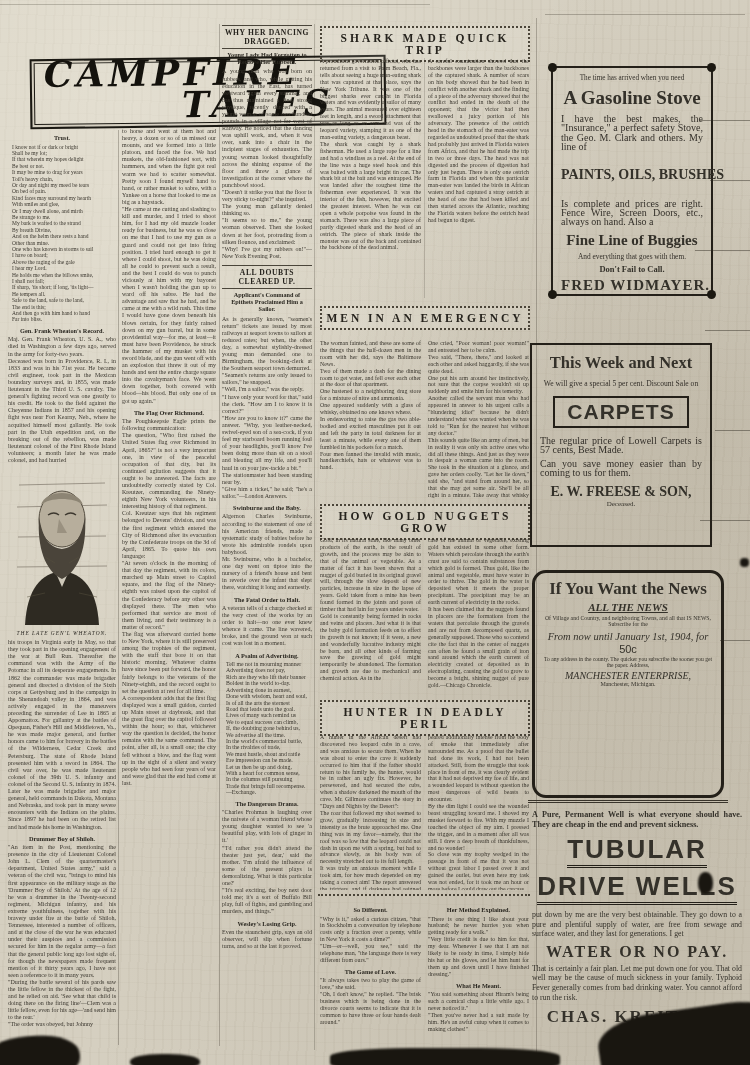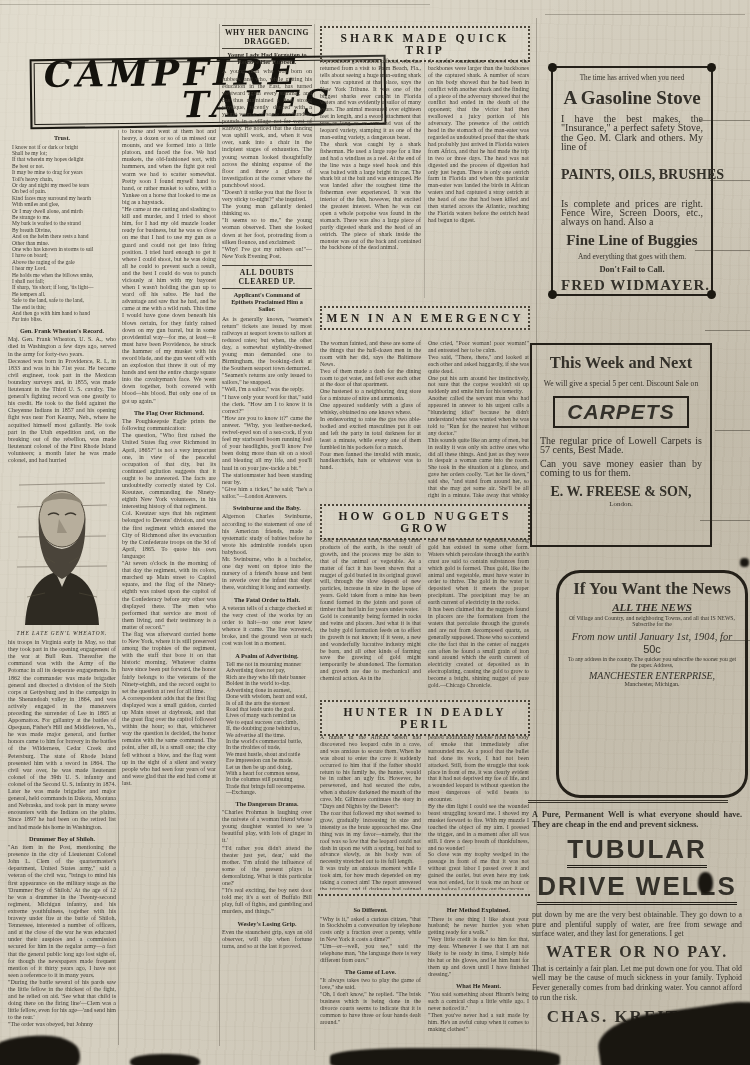--- a/index.html
+++ b/index.html
@@ -251,28 +251,28 @@
     <div style="font-size:15px;font-weight:bold;letter-spacing:1px;white-space:nowrap;">FRED WIDMAYER.</div>
     <div class="dot" style="left:-5px;top:-5px;"></div>
     <div class="dot" style="right:-5px;top:-5px;"></div>
     <div class="dot" style="left:-5px;bottom:-5px;"></div>
     <div class="dot" style="right:-5px;bottom:-5px;"></div>
   </div>
 
   <div class="adbox" style="left:530px;top:318px;width:162px;height:188px;margin-top:25px;">
     <div style="font-size:16.5px;font-weight:bold;margin:2px 0 6px;white-space:nowrap;">This Week and Next</div>
     <div class="ad-c" style="font-size:7.6px;">We will give a special 5 per cent. Discount Sale on</div>
-    <div style="margin:8px auto 8px;display:inline-block;border:2px solid #242019;padding:2px 12px;font-size:21px;font-weight:bold;letter-spacing:1px;font-style:italic;" class="sans">CARPETS</div>
+    <div style="margin:8px auto 8px;display:inline-block;border:2px solid #242019;padding:2px 12px;font-size:21px;font-weight:bold;letter-spacing:1px;" class="sans">CARPETS</div>
     <div class="ad-s">The regular price of Lowell Carpets is 57 cents, Best Made.</div>
     <div class="ad-s" style="margin-top:4px;">Can you save money easier than by coming to us for them.</div>
     <div style="font-size:14px;font-weight:bold;margin-top:7px;white-space:nowrap;text-align:center;">E. W. FREESE &amp; SON,</div>
-    <div style="font-size:7px;">London.</div>
-  </div>
-
-  <div class="adbox" style="left:556px;top:570px;width:170px;height:210px;border:3px solid #242019;border-radius:24px;">
+    <div style="font-size:7px;">Deceased.</div>
+  </div>
+
+  <div class="adbox" style="left:532px;top:570px;width:170px;height:210px;border:3px solid #242019;border-radius:14px;">
     <div style="font-size:17px;font-weight:bold;white-space:nowrap;">If You Want the News</div>
     <div style="font-size:11px;font-style:italic;font-weight:bold;text-decoration:underline;margin:2px 0;">ALL THE NEWS</div>
     <div style="font-size:5.8px;">Of Village and Country, and neighboring Towns, and all that IS NEWS,</div>
     <div style="font-size:5.8px;margin-bottom:4px;">Subscribe for the</div>
     <div style="font-size:10.5px;font-style:italic;white-space:nowrap;">From now until January 1st, 1904, for</div>
     <div class="sans" style="font-size:11px;font-weight:normal;margin:1px 0;">50c</div>
     <div style="font-size:5.6px;">To any address in the county.  The quicker you subscribe the sooner you get the paper.  Address,</div>
     <div style="font-size:10px;font-style:italic;margin-top:2px;white-space:nowrap;">MANCHESTER ENTERPRISE,</div>
     <div style="font-size:6px;">Manchester, Michigan.</div>
   </div>

